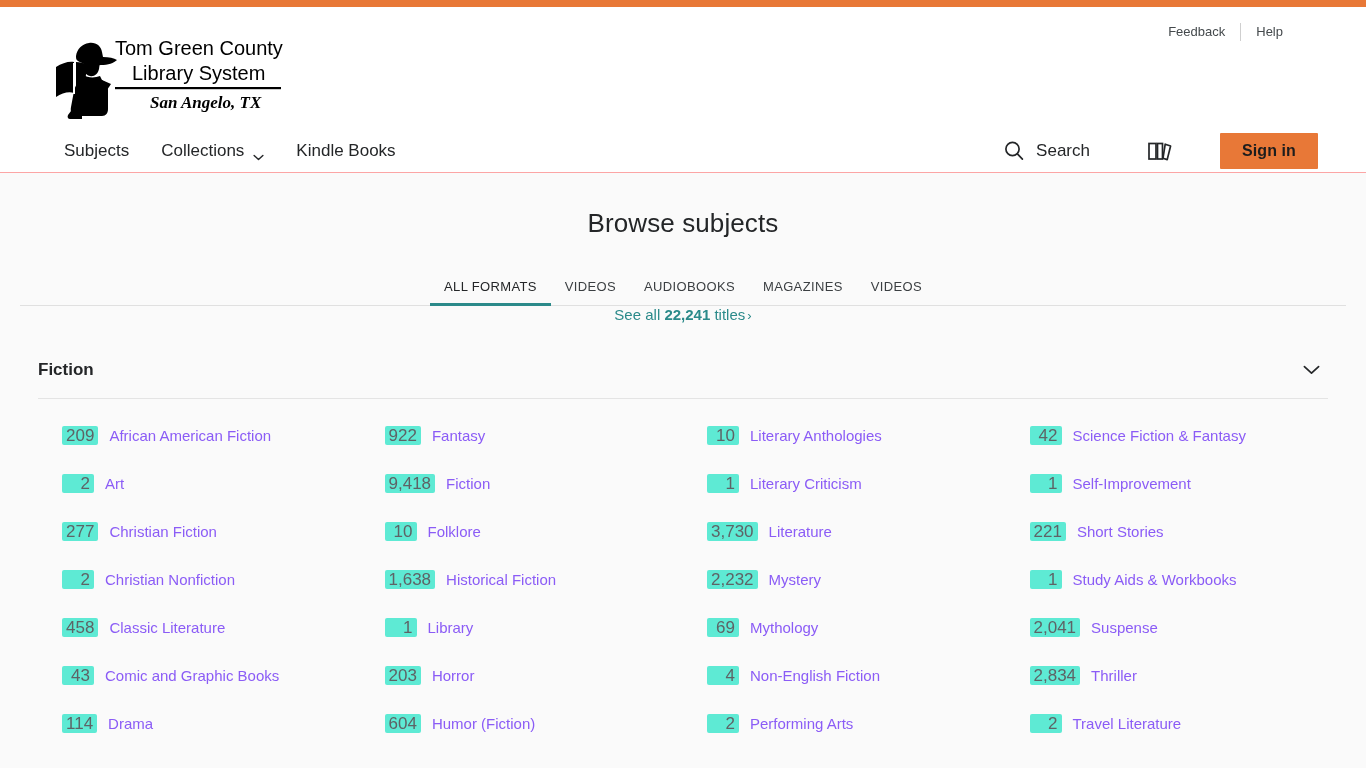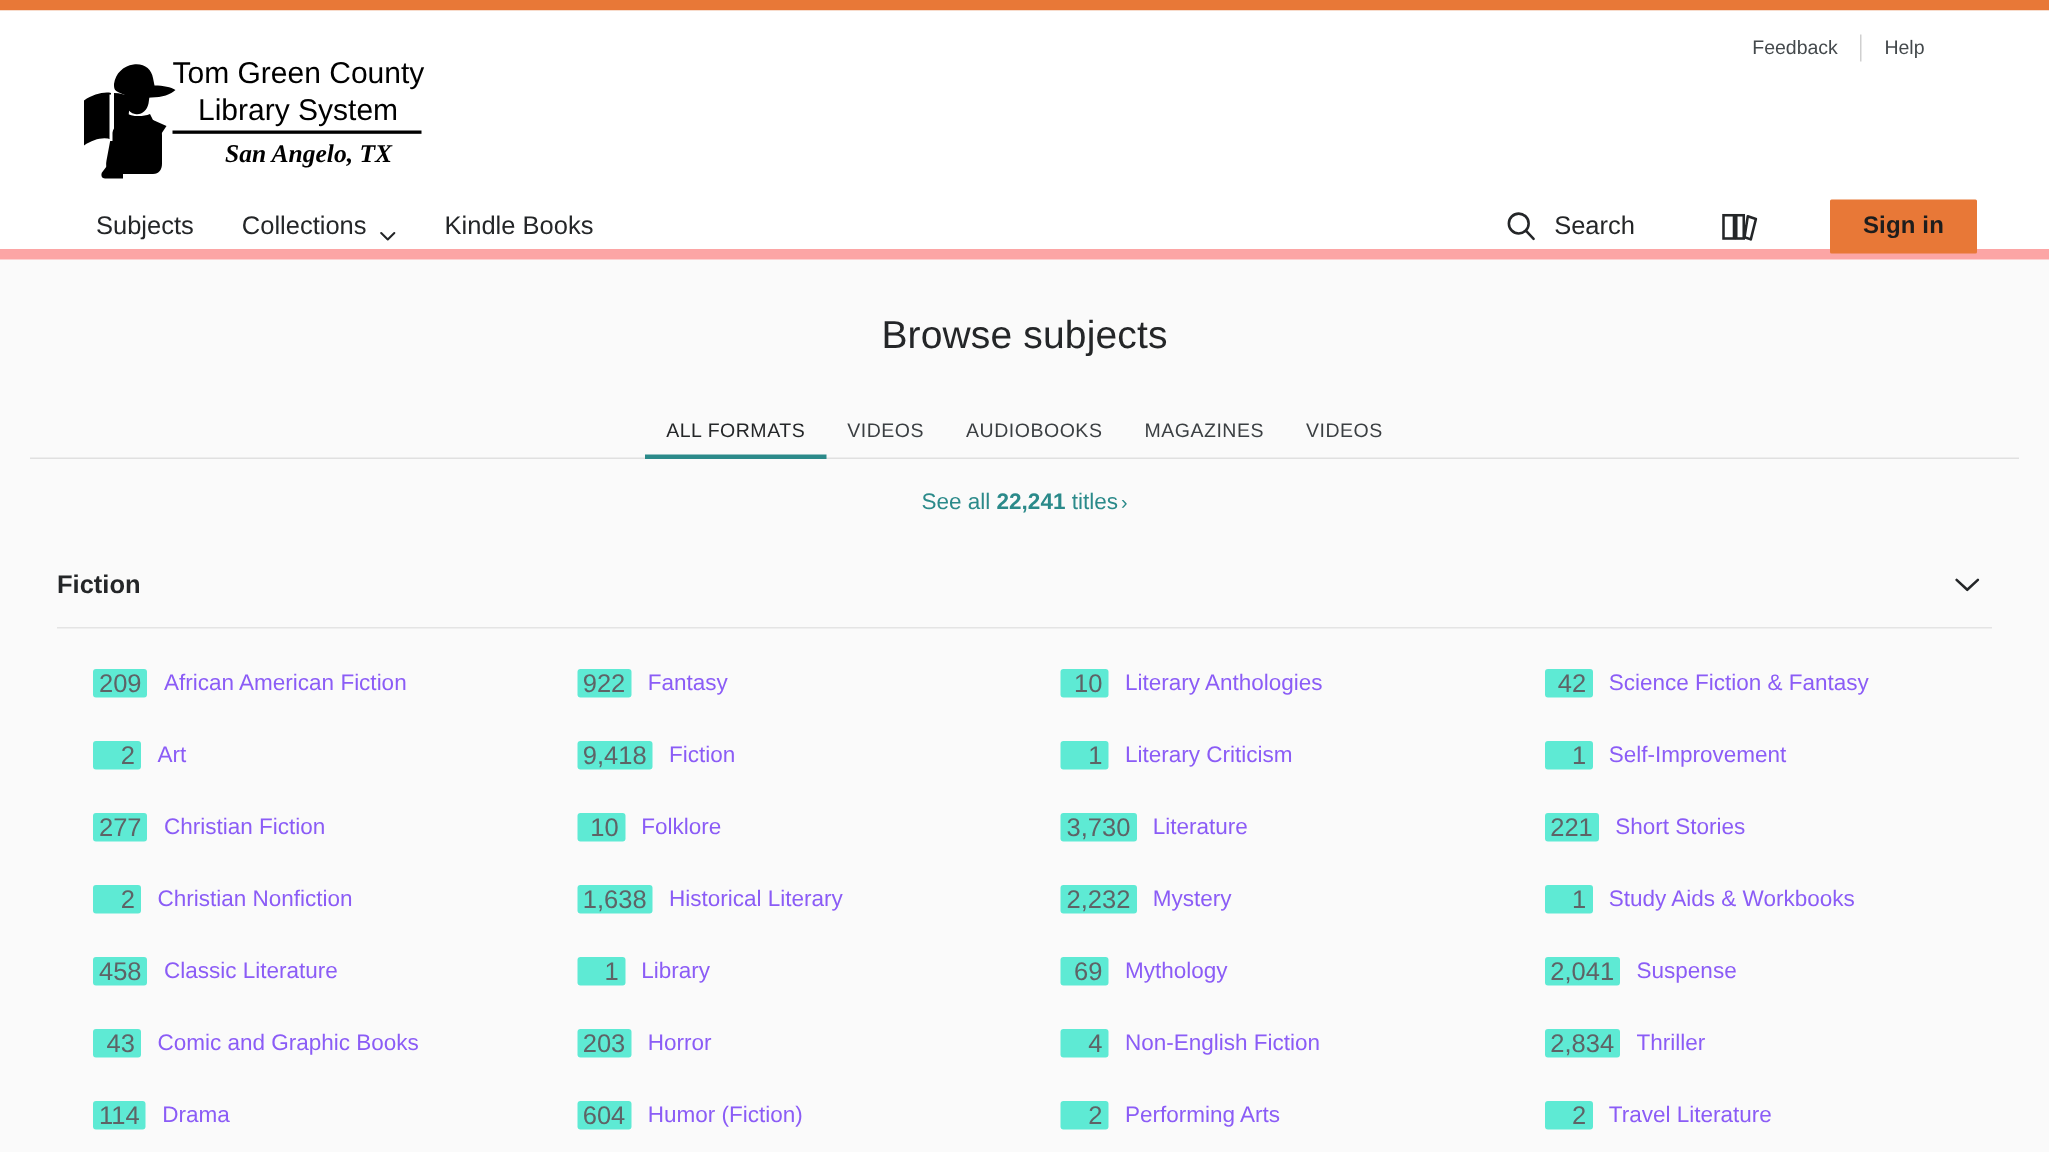--- a/index.html
+++ b/index.html
@@ -15,21 +15,21 @@
   
   .top-strip {
     height: 7px;
     background: #e87837;
     width: 100%;
   }
 
   
   .site-header {
     background: #ffffff;
-    border-bottom: 7px solid #fca5a5;
+    border-bottom: 1px solid #fca5a5;
     height: 166px;
     position: relative;
   }
 
   .utility-bar {
     position: absolute;
     top: 16px;
     right: 68px;
     display: flex;
     align-items: center;
@@ -169,21 +169,20 @@
     margin-bottom: -1px;
     white-space: nowrap;
   }
   .tab.active {
     border-bottom-color: #2b8a8a;
     color: #242628;
   }
 
   .seeall-wrap {
     text-align: center;
-    margin-top: 20px;
   }
   .seeall {
     color: #2b8a8a;
     font-size: 15px;
     text-decoration: none;
   }
   .seeall b { font-weight: bold; }
   .seeall .carat { font-size: 13px; margin-left: 2px; }
 
   
@@ -386,21 +385,21 @@
             <a class="subject-row" href="#">
               <span class="count">9,418</span>
               <span class="subject-name">Fiction</span>
             </a>
             <a class="subject-row" href="#">
               <span class="count">10</span>
               <span class="subject-name">Folklore</span>
             </a>
             <a class="subject-row" href="#">
               <span class="count">1,638</span>
-              <span class="subject-name">Historical Literary</span>
+              <span class="subject-name">Historical Fiction</span>
             </a>
             <a class="subject-row" href="#">
               <span class="count">1</span>
               <span class="subject-name">Library</span>
             </a>
             <a class="subject-row" href="#">
               <span class="count">203</span>
               <span class="subject-name">Horror</span>
             </a>
             <a class="subject-row" href="#">

